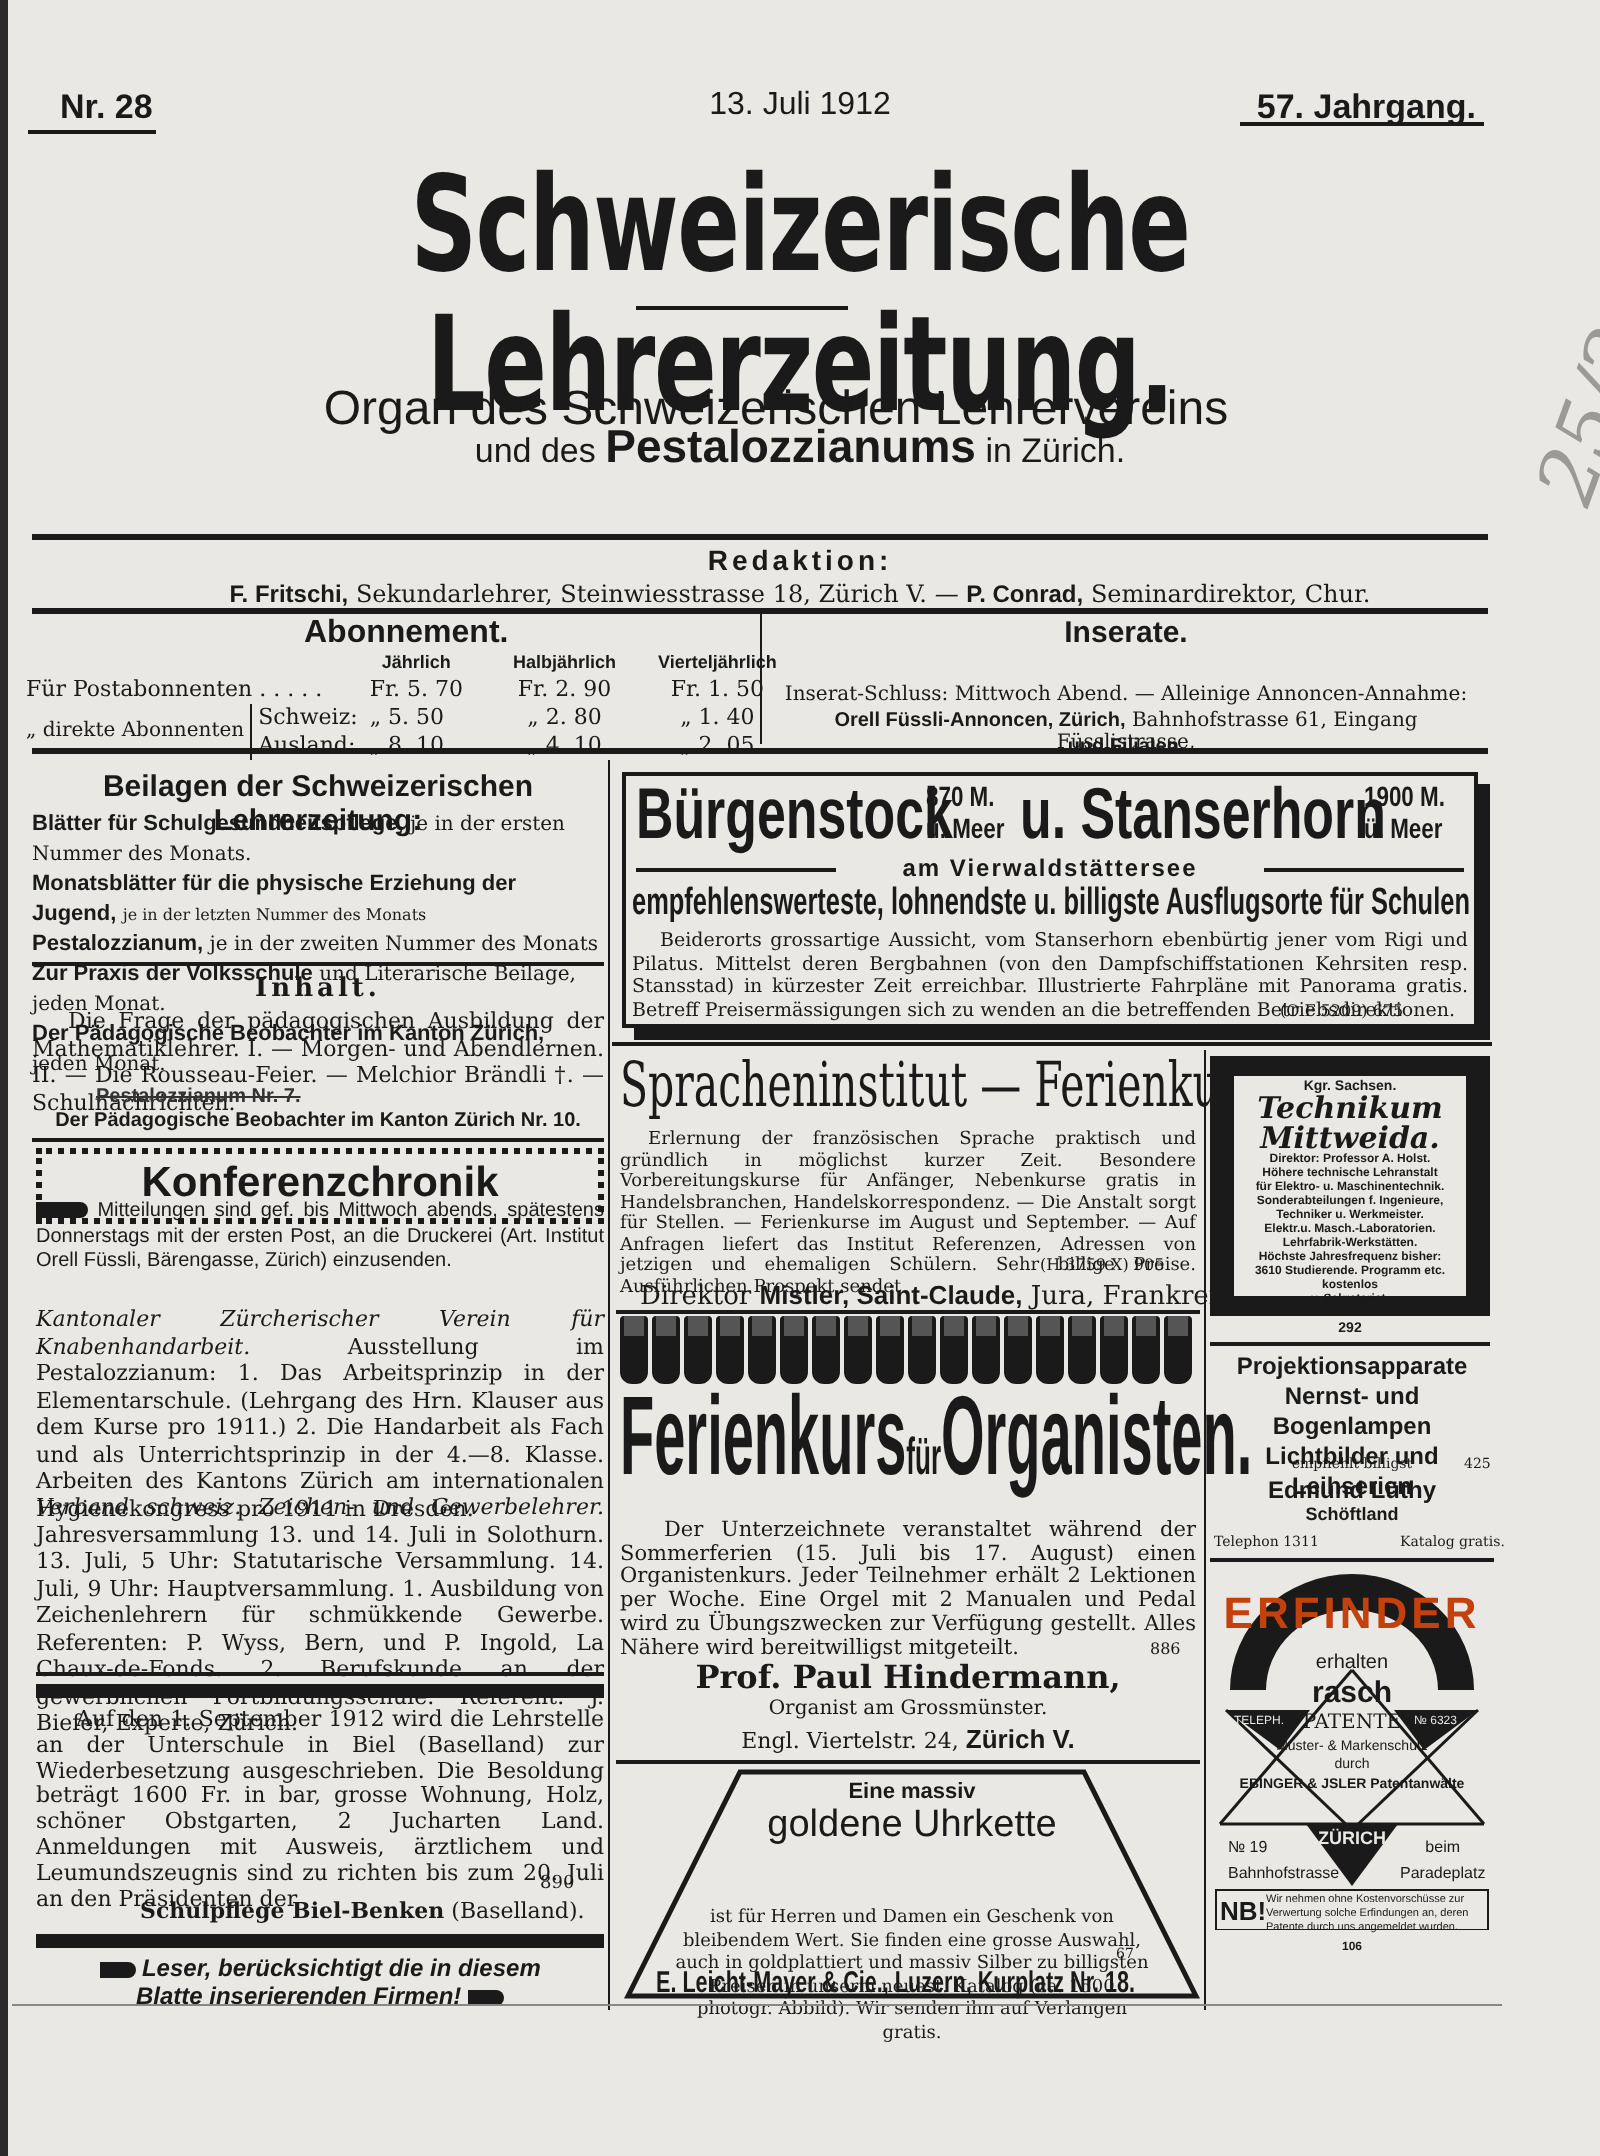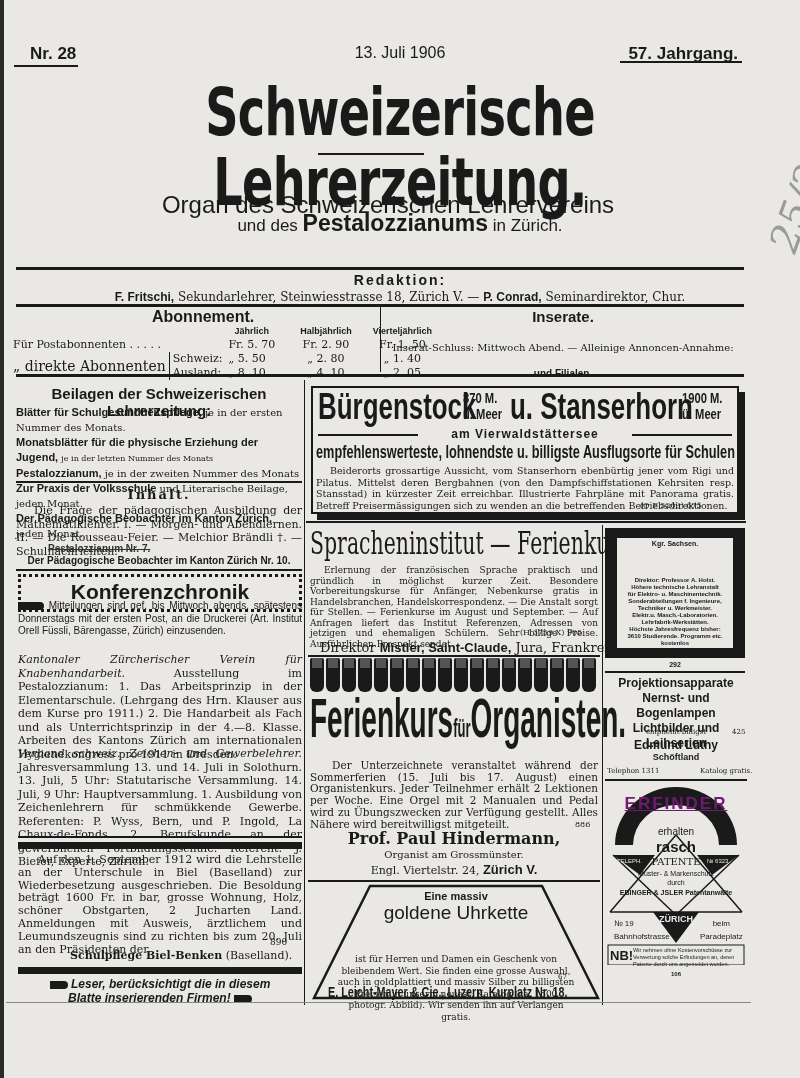--- a/index.html
+++ b/index.html
@@ -41,21 +41,21 @@
   .pointer { display:inline-block; width:26px; height:8px; background:#1a1a1a; vertical-align:middle; border-radius:0 4px 4px 0; }
 </style>
 </head>
 <body>
 
 <div class="page">
   <div class="leftedge"></div>
 
   <div id="nr" class="abs sansb">Nr. 28</div>
   <div class="hr" style="left:14px;top:65px;width:64px;height:2px;"></div>
-  <div id="date" class="abs sans c">13. Juli 1906</div>
+  <div id="date" class="abs sans c">13. Juli 1912</div>
   <div id="jg" class="abs sansb">57. Jahrgang.</div>
   <div class="hr" style="left:620px;top:61px;width:122px;height:2px;"></div>
   <div id="title" class="abs c">Schweizerische Lehrerzeitung.</div>
   <div class="hr" style="left:318px;top:153px;width:106px;height:2px;"></div>
   <div id="organ" class="abs sans c">Organ des Schweizerischen Lehrervereins</div>
   <div id="und" class="abs sans c">
     <span>und des</span>
     <b>Pestalozzianums</b>
     <span>in Zürich.</span>
   </div>
@@ -81,38 +81,42 @@
       <td class="tiny c" style="padding-left:22px">Halbjährlich</td>
       <td class="tiny c" style="padding-left:18px">Vierteljährlich</td>
     </tr>
     <tr>
       <td colspan="2">Für Postabonnenten . . . . .</td>
       <td>Fr. 5. 70</td>
       <td class="c" style="padding-left:22px">Fr. 2. 90</td>
       <td class="c" style="padding-left:18px">Fr. 1. 50</td>
     </tr>
     <tr>
-      <td rowspan="2" style="vertical-align:middle;font-size:14px;">„ direkte Abonnenten</td>
+      <td rowspan="2" style="vertical-align:middle;font-size:10px;">„ direkte Abonnenten</td>
       <td style="border-left:1px solid #1a1a1a;">Schweiz:</td>
       <td>„ 5. 50</td>
       <td class="c" style="padding-left:22px">„ 2. 80</td>
       <td class="c" style="padding-left:18px">„ 1. 40</td>
     </tr>
     <tr>
       <td style="border-left:1px solid #1a1a1a;">Ausland:</td>
       <td>„ 8. 10</td>
       <td class="c" style="padding-left:22px">„ 4. 10</td>
       <td class="c" style="padding-left:18px">„ 2. 05</td>
     </tr>
   </tbody>
     </table>
   <div class="hr" style="left:380px;top:307px;width:1px;height:65px;"></div>
 
   <div class="abs sansb c" style="left:382px;width:362px;top:308px;font-size:15px;">Inserate.</div>
   <div class="abs c" style="left:382px;width:362px;top:342px;font-size:10px;">Inserat-Schluss: Mittwoch Abend. — Alleinige Annoncen-Annahme:</div>
+  <div class="abs c" style="left:382px;width:362px;top:355px;font-size:10px;">
+    <b class="sans">Orell Füssli-Annoncen, Zürich,</b>
+    <span>Bahnhofstrasse 61, Eingang Füsslistrasse,</span>
+  </div>
   <div class="abs sansb c" style="left:382px;width:362px;top:368px;font-size:10px;">und Filialen.</div>
   <div class="hr" style="left:16px;top:374px;width:728px;height:3px;"></div>
 
   <div class="hr" style="left:304px;top:380px;width:1px;height:625px;"></div>
   <div class="hr" style="left:602px;top:525px;width:1px;height:480px;"></div>
 
   <div class="abs sansb c" style="left:16px;width:286px;top:385px;font-size:15px;">Beilagen der Schweizerischen Lehrerzeitung:</div>
   <div class="abs" style="left:16px;width:286px;top:405px;font-size:10px;line-height:15px;">
     <div><b class="sans" style="font-size:11px">Blätter für Schulgesundheitspflege,</b> <span>je in der ersten Nummer des Monats.</span></div>
     <div><b class="sans" style="font-size:11px">Monatsblätter für die physische Erziehung der Jugend,</b> <span style="font-size:8px">je in der letzten Nummer des Monats</span></div>
@@ -227,20 +231,24 @@
   <div class="abs c" style="left:336px;width:240px;top:954px;font-size:9px;line-height:11.5px;">ist für Herren und Damen ein Geschenk von bleibendem Wert. Sie finden eine grosse Auswahl, auch in goldplattiert und massiv Silber zu billigsten Preisen in unserm neuest. Katalog (ca. 1500 photogr. Abbild). Wir senden ihn auf Verlangen gratis.</div>
   <div class="abs" style="left:558px;top:973px;font-size:7px;">67</div>
   <div class="abs cond" style="left:328px;top:983px;font-size:15px;transform:scaleX(0.72);white-space:nowrap;">
     <span>E. Leicht-Mayer &amp; Cie., Luzern,</span>
     <span>Kurplatz Nr. 18.</span>
   </div>
 
   <div class="abs" style="left:605px;top:528px;width:140px;height:130px;background:#1a1a1a;"></div>
   <div class="abs" style="left:617px;top:538px;width:116px;height:110px;background:#e9e8e4;"></div>
   <div class="abs sansb c" style="left:605px;width:140px;top:540px;font-size:7px;">Kgr. Sachsen.</div>
+  <div class="abs c" style="left:605px;width:140px;top:547px;font-size:15px;font-style:italic;font-weight:bold;line-height:15px;font-family:'DejaVu Serif',serif;">
+    <div>Technikum</div>
+    <div>Mittweida.</div>
+  </div>
   <div class="abs sansb c" style="left:620px;width:110px;top:577px;font-size:6px;line-height:7px;">
     <div>Direktor: Professor A. Holst.</div>
     <div>Höhere technische Lehranstalt</div>
     <div>für Elektro- u. Maschinentechnik.</div>
     <div>Sonderabteilungen f. Ingenieure,</div>
     <div>Techniker u. Werkmeister.</div>
     <div>Elektr.u. Masch.-Laboratorien.</div>
     <div>Lehrfabrik-Werkstätten.</div>
     <div>Höchste Jahresfrequenz bisher:</div>
     <div>3610 Studierende. Programm etc.</div>
@@ -268,21 +276,21 @@
     <polygon points="8,70 50,70 35,90" fill="#1a1a1a"></polygon>
     <polygon points="92,70 134,70 107,90" fill="#1a1a1a"></polygon>
     <line x1="8" y1="70" x2="71" y2="130" stroke="#1a1a1a" stroke-width="1.5"></line>
     <line x1="134" y1="70" x2="71" y2="130" stroke="#1a1a1a" stroke-width="1.5"></line>
     <line x1="5" y1="127" x2="137" y2="127" stroke="#1a1a1a" stroke-width="1.5"></line>
     <line x1="71" y1="50" x2="5" y2="127" stroke="#1a1a1a" stroke-width="1.5"></line>
     <line x1="71" y1="50" x2="137" y2="127" stroke="#1a1a1a" stroke-width="1.5"></line>
     <polygon points="48,127 94,127 71,158" fill="#1a1a1a"></polygon>
     <rect x="3" y="160" width="136" height="20" fill="none" stroke="#1a1a1a" stroke-width="1"></rect>
   </svg>
-  <div class="abs sansb c" style="left:605px;width:142px;top:794px;font-size:17px;color:#701a75;letter-spacing:2px;text-decoration:underline;">ERFINDER</div>
+  <div class="abs sansb c" style="left:605px;width:142px;top:794px;font-size:22px;color:#c2410c;letter-spacing:2px;">ERFINDER</div>
   <div class="abs sans c" style="left:605px;width:142px;top:826px;font-size:10px;">erhalten</div>
   <div class="abs sansb c" style="left:605px;width:142px;top:838px;font-size:15px;">rasch</div>
   <div class="abs c" style="left:605px;width:142px;top:856px;font-size:10px;">PATENTE</div>
   <div class="abs sans c" style="left:605px;width:142px;top:870px;font-size:7px;">Muster- &amp; Markenschutz</div>
   <div class="abs sans c" style="left:605px;width:142px;top:879px;font-size:7px;">durch</div>
   <div class="abs sansb c" style="left:605px;width:142px;top:889px;font-size:7px;">EBINGER &amp; JSLER Patentanwälte</div>
   <div class="abs sans" style="left:617px;top:858px;font-size:6px;color:#e9e8e4;">TELEPH.</div>
   <div class="abs sans" style="left:707px;top:858px;font-size:6px;color:#e9e8e4;">№ 6323</div>
   <div class="abs sansb c" style="left:605px;width:142px;top:914px;font-size:9px;color:#e9e8e4;">ZÜRICH</div>
   <div class="abs sans" style="left:614px;top:917px;font-size:8px;line-height:13px;">

